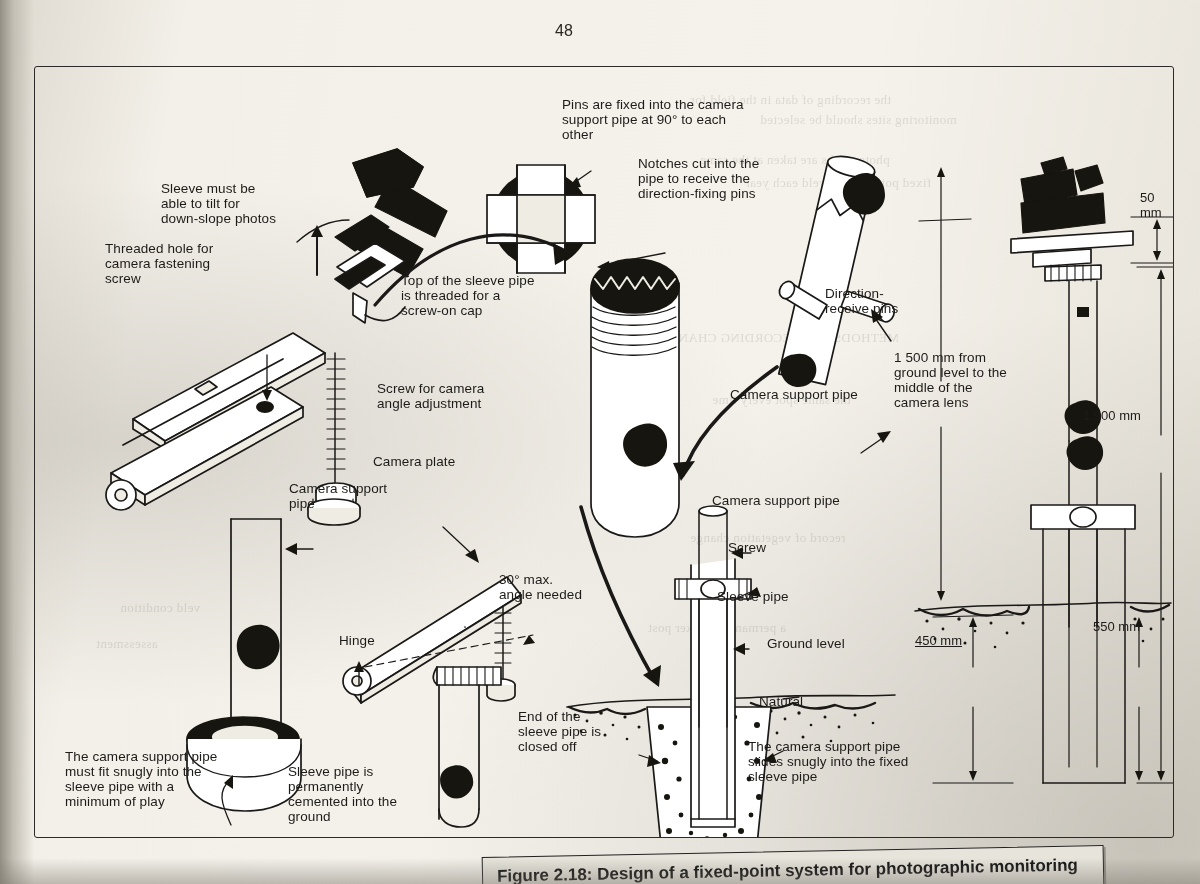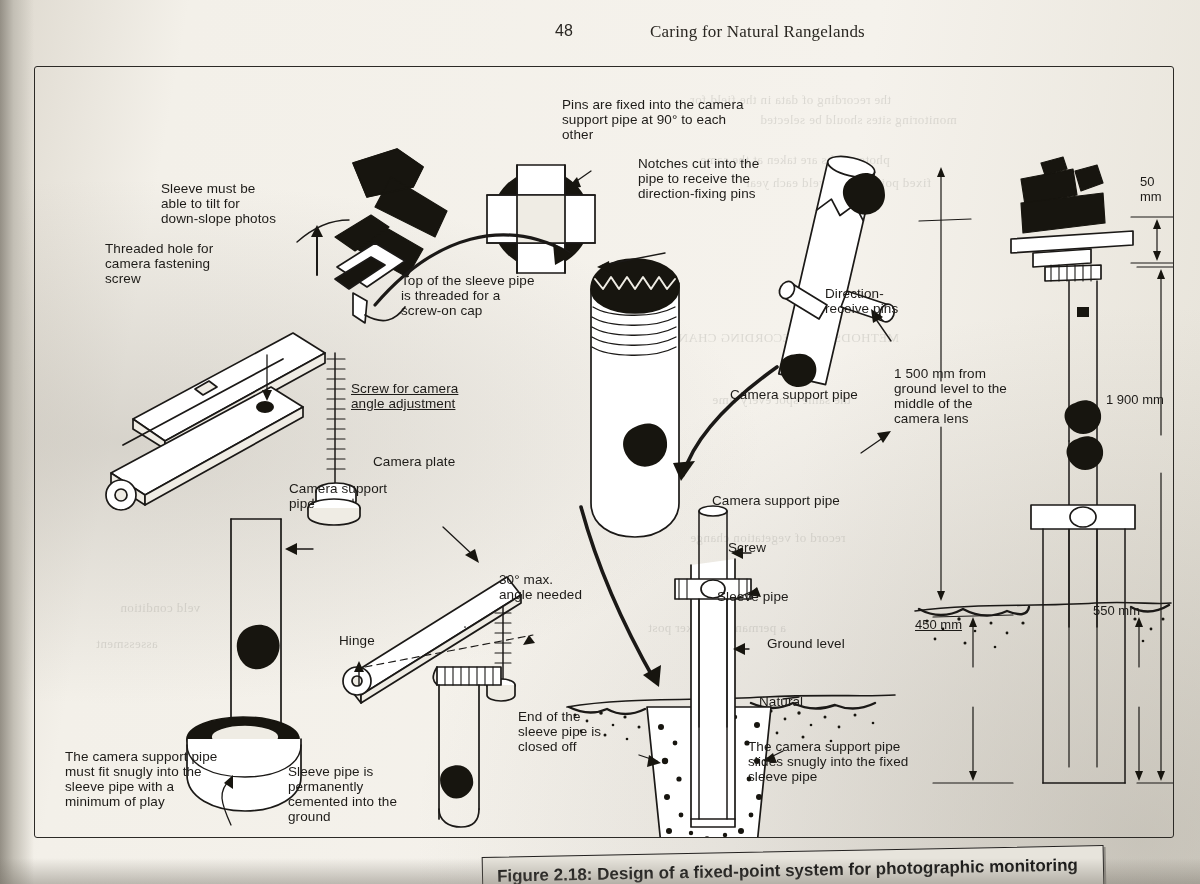--- a/index.html
+++ b/index.html
@@ -84,20 +84,21 @@
     color: #1d1b18;
     white-space: pre-line;
     letter-spacing: .1px;
     margin-top: 8px;
   }
   .dim {
     position: absolute;
     font-size: 13px;
     color: #1d1b18;
     white-space: pre-line;
+    margin-top: 16px;
   }
 
   #caption {
     position: absolute;
     left: 447px;
     top: 784px;
     width: 620px;
     height: 40px;
     background: #e7e4dc;
     border: 1.5px solid #232120;
@@ -114,21 +115,20 @@
     font-family: "Liberation Sans", sans-serif;
     white-space: nowrap;
   }
 </style>
 </head>
 <body>
 
 <div id="page">
 
   <div class="hdr num">48</div>
-  <div class="hdr title">Caring for Natural Rangelands</div>
 
   <div id="ghost-layer">
       <div class="ghost" style="left: 690px; top: 92px;">the recording of data in the field for</div>
       <div class="ghost" style="left: 760px; top: 112px;">monitoring sites should be selected</div>
       <div class="ghost" style="left: 700px; top: 152px;">photographs are taken at the same</div>
       <div class="ghost" style="left: 745px; top: 175px;">fixed points in the veld each year</div>
       <div class="ghost" style="left: 660px; top: 330px;">METHODS FOR RECORDING CHANGE</div>
       <div class="ghost" style="left: 712px; top: 392px;">the same spot every time</div>
       <div class="ghost" style="left: 690px; top: 530px;">record of vegetation change</div>
       <div class="ghost" style="left: 648px; top: 620px;">a permanent marker post</div>
@@ -458,27 +458,27 @@
 is threaded for a
 screw-on cap</div>
         <div class="lbl" style="left: 527px; top: 22px;">Pins are fixed into the camera
 support pipe at 90° to each
 other</div>
         <div class="lbl" style="left: 603px; top: 81px;">Notches cut into the
 pipe to receive the
 direction-fixing pins</div>
         <div class="lbl" style="left: 790px; top: 211px;">Direction-
 receive pins</div>
-        <div class="lbl" style="left: 316px; top: 306px; text-decoration: underline;">Screw for camera
+        <div class="lbl" style="left: 342px; top: 306px;">Screw for camera
 angle adjustment</div>
         <div class="lbl" style="left: 338px; top: 379px;">Camera plate</div>
         <div class="lbl" style="left: 254px; top: 406px;">Camera support
 pipe</div>
         <div class="lbl" style="left: 695px; top: 312px;">Camera support pipe</div>
-        <div class="lbl" style="left: 859px; top: 291px;">1 500 mm from
+        <div class="lbl" style="left: 859px; top: 275px;">1 500 mm from
 ground level to the
 middle of the
 camera lens</div>
         <div class="lbl" style="left: 677px; top: 418px;">Camera support pipe</div>
         <div class="lbl" style="left: 693px; top: 465px;">Screw</div>
         <div class="lbl" style="left: 682px; top: 514px;">Sleeve pipe</div>
         <div class="lbl" style="left: 464px; top: 497px;">30° max.
 angle needed</div>
         <div class="lbl" style="left: 304px; top: 558px;">Hinge</div>
         <div class="lbl" style="left: 732px; top: 561px;">Ground level</div>
@@ -493,21 +493,21 @@
 must fit snugly into the
 sleeve pipe with a
 minimum of play</div>
         <div class="lbl" style="left: 253px; top: 689px;">Sleeve pipe is
 permanently
 cemented into the
 ground</div>
       </div>
     <div id="dim-layer">
         <div class="dim" style="left: 1105px; top: 107px;">50 mm</div>
-        <div class="dim" style="left: 1071px; top: 325px; text-align: right;">1 900 mm</div>
+        <div class="dim" style="left: 1048px; top: 325px; text-align: right;">1 900 mm</div>
         <div class="dim" style="left: 880px; top: 550px; text-decoration: underline;">450 mm</div>
         <div class="dim" style="left: 1058px; top: 536px;">550 mm</div>
       </div>
 
     <div id="caption">
       <span>Figure 2.18: Design of a fixed-point system for photographic monitoring</span>
     </div>
   </div>
 </div>
 

